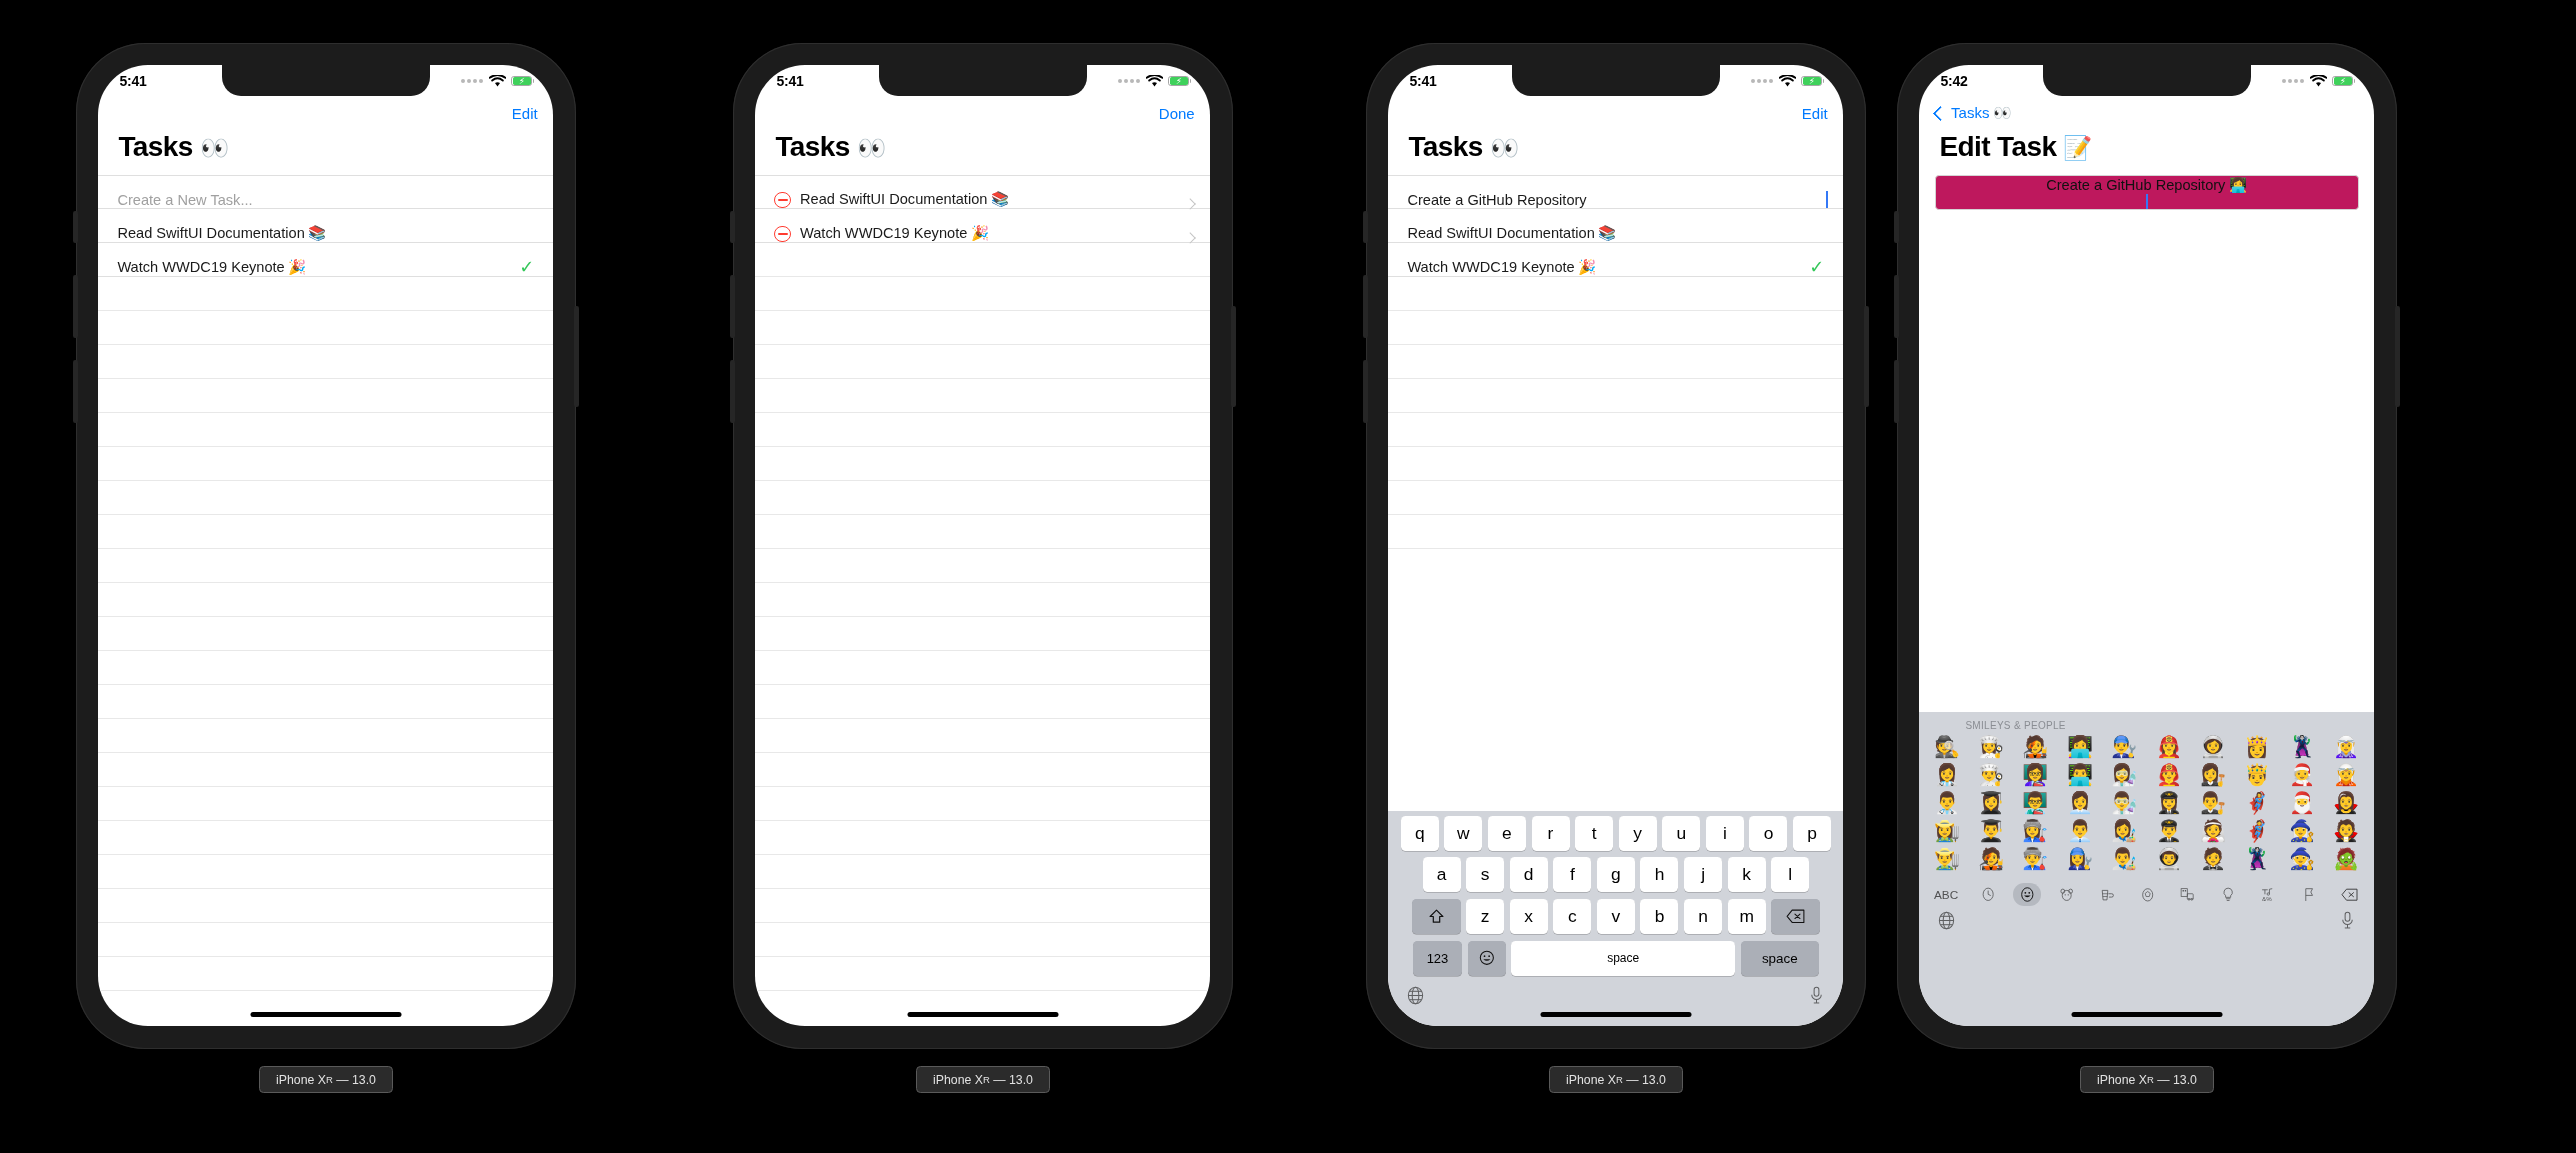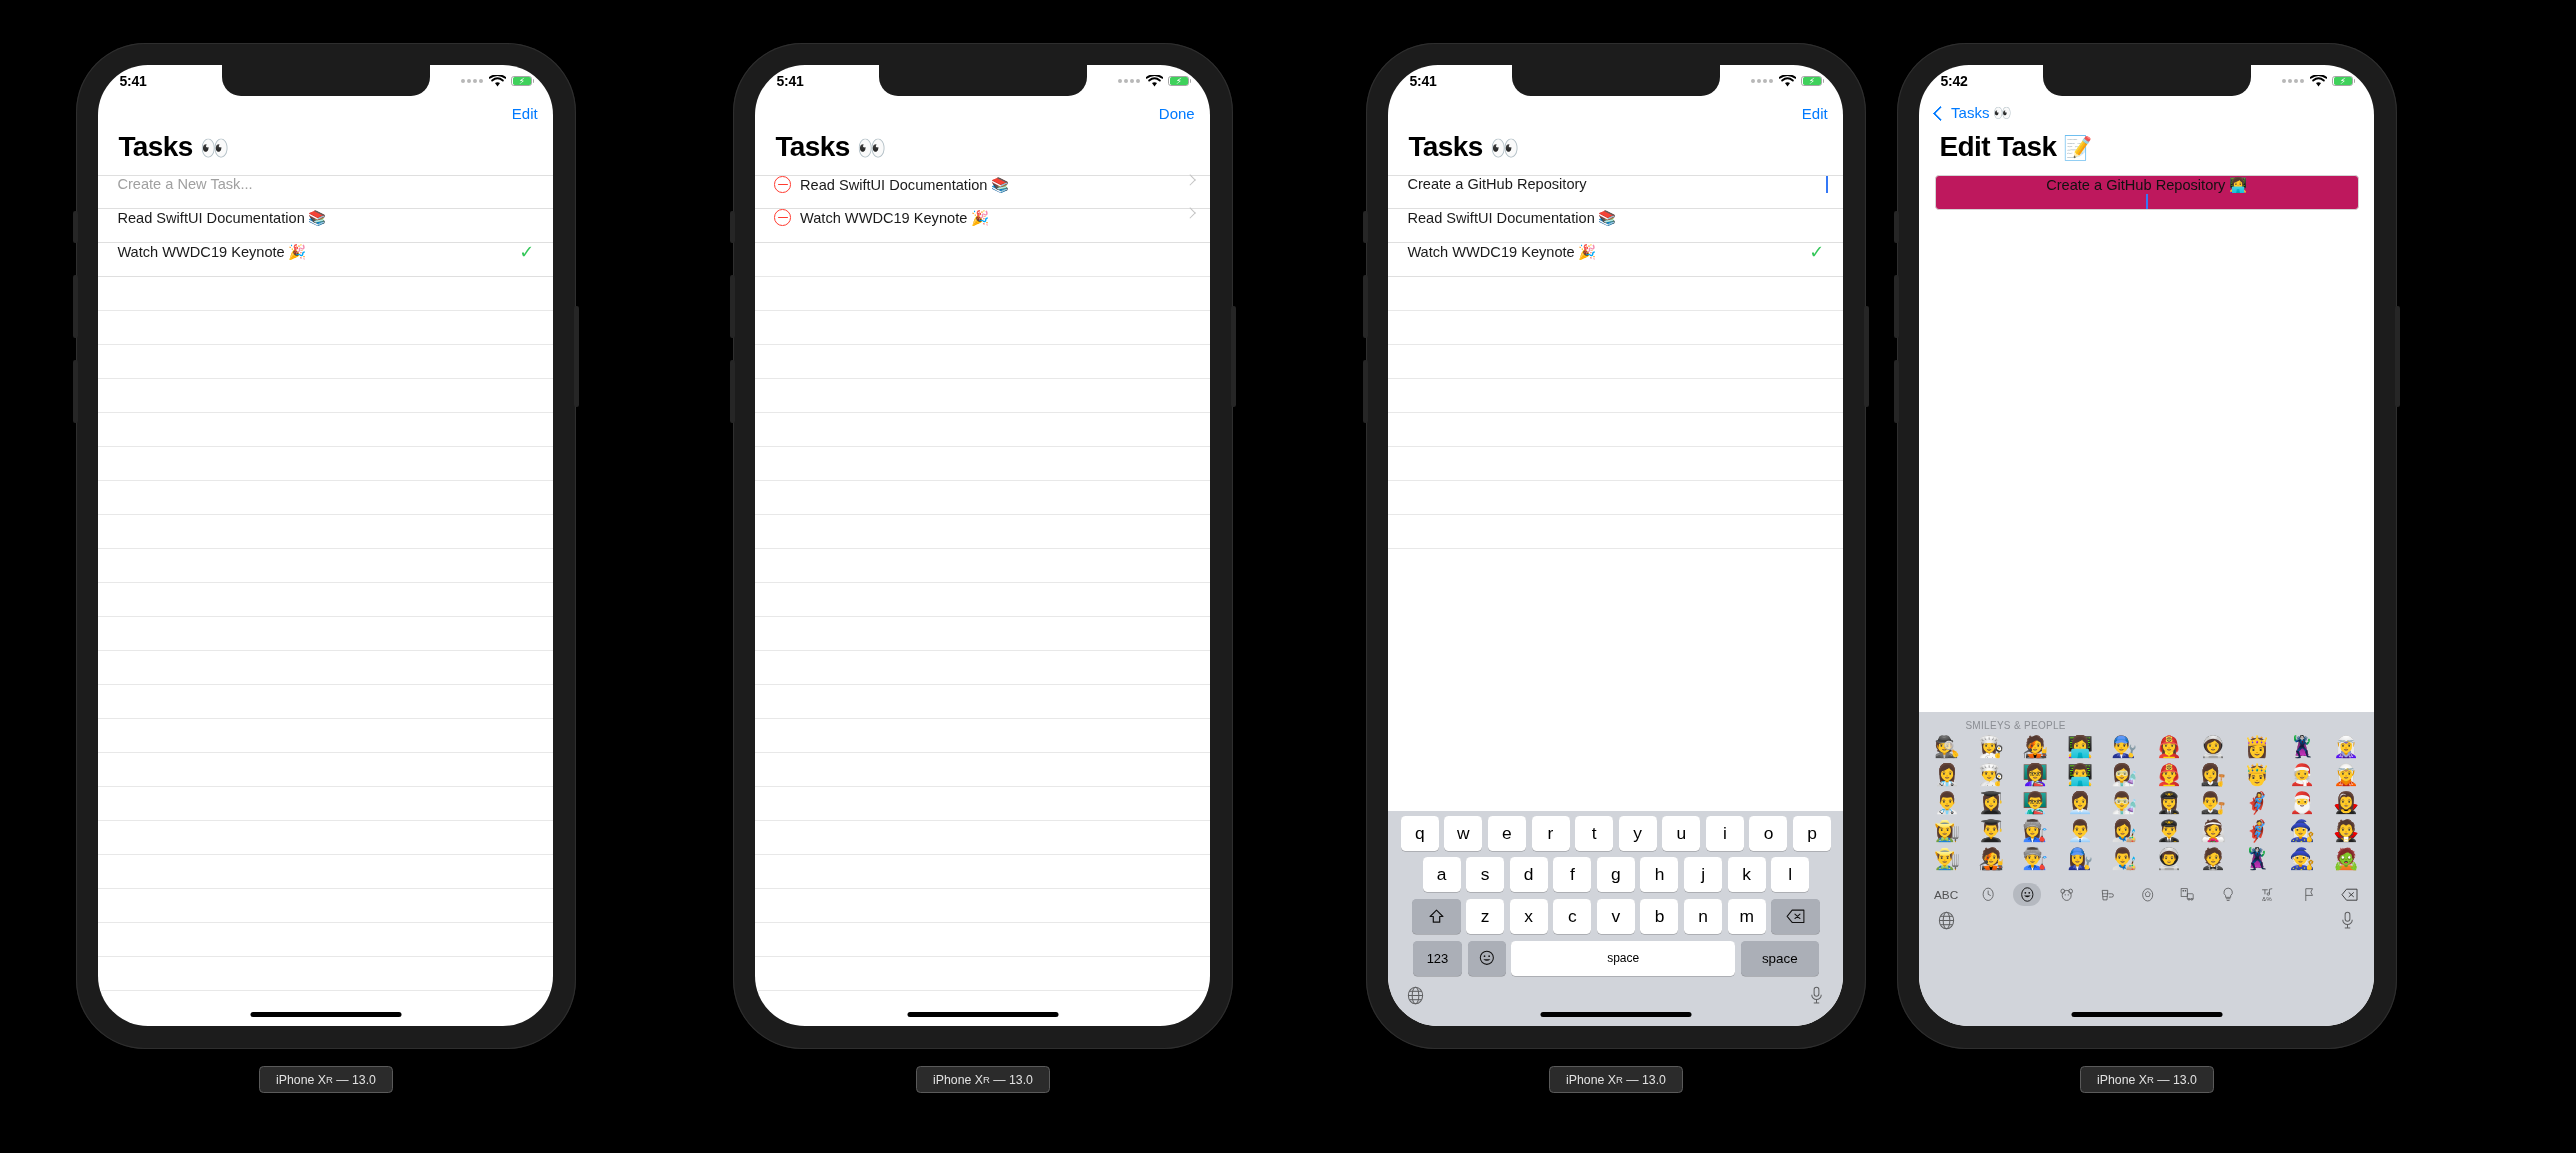--- a/index.html
+++ b/index.html
@@ -183,21 +183,21 @@
   
   .list {
     position: absolute;
     top: 110px;
     left: 0; right: 0; bottom: 0;
     z-index: 10;
   }
   .row {
     height: 34px;
     display: flex;
-    align-items: flex-start;
+    align-items: flex-end;
     padding: 0 15.7px 0 19px;
     box-sizing: border-box;
     border-bottom: 0.6px solid #dfdfdf;
     font-size: 14.6px;
     color: #1a1a1a;
   }
   .row.first { border-top: 0.6px solid #dfdfdf; }
   .row .label { flex: 1; white-space: nowrap; overflow: hidden; }
   .row .placeholder { color: #a0a0a0; }
   .row.empty { border-bottom: 0.6px solid #e8e8e8; }

